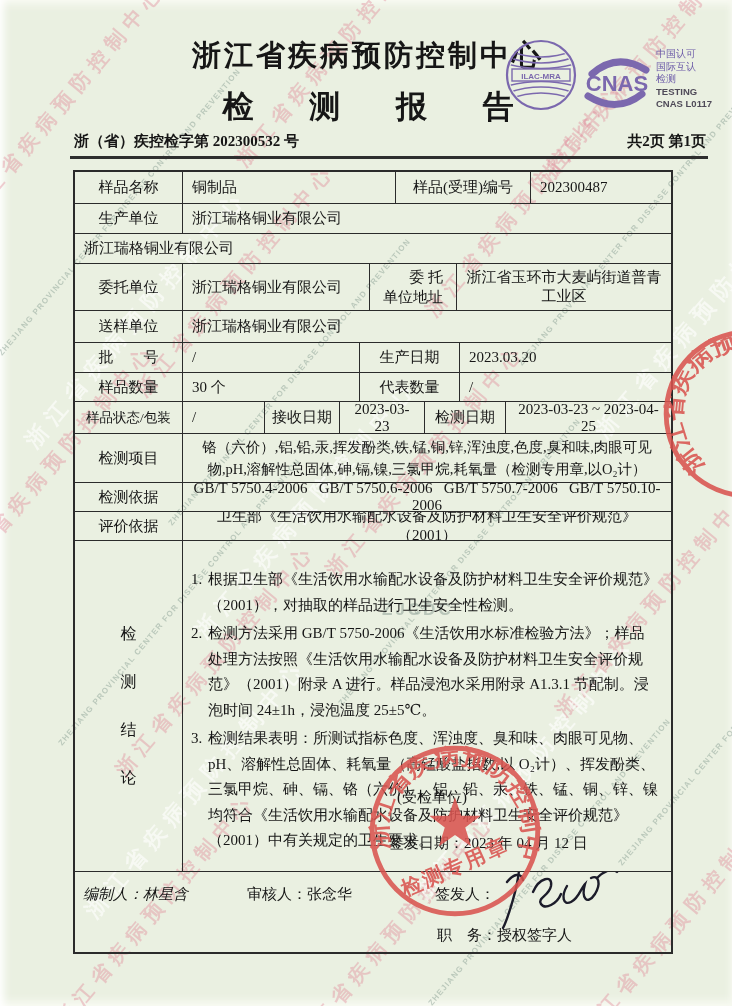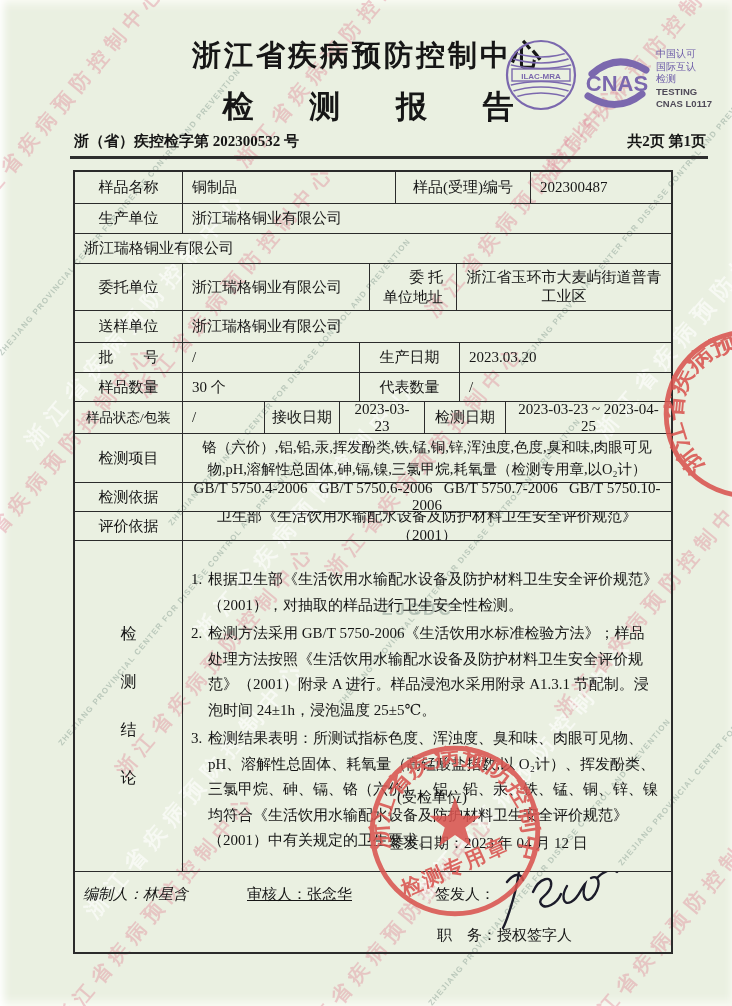--- a/index.html
+++ b/index.html
@@ -47,21 +47,21 @@
   .concl-lbl{flex-direction:column; justify-content:center; gap:27px; font-size:16px;}
   .concl-body{position:relative; display:block; padding:26px 12px 0 8px; font-size:15px; line-height:1.7;}
   .citem{display:flex; margin-bottom:3px;}
   .citem .num{width:17px; flex:none;}
   .seal-note{position:absolute; left:214px; top:244px; font-size:15px;}
   .issue-date{position:absolute; left:206px; top:290px; font-size:15px;}
   
   .footer-cell{position:relative; display:block; font-size:15px;}
   .f-item{position:absolute; white-space:nowrap;}
   .f-prep{left:8px; top:13px;font-style:italic;}
-  .f-rev{left:172px; top:13px;text-decoration:underline;}
+  .f-rev{left:172px; top:13px;}
   .f-iss{left:360px; top:13px;}
   .f-job{left:362px; top:54px;}
   .sig{position:absolute; left:420px; top:-24px; z-index:4;}
   
   .stamp{position:absolute; z-index:3; opacity:0.87;}
   .stamp text{fill:#d9534f; font-weight:700; font-family:"Liberation Serif","DejaVu Serif",serif;}
   .stamp .ring-t{font-size:25px;}
   .stamp .inner-t{font-size:23px; letter-spacing:3px;}
   .big-stamp{left:366px; top:742px; width:178px; height:178px;}
   .edge-stamp{left:660px; top:326px; width:176px; height:176px; transform:rotate(-35deg);}

